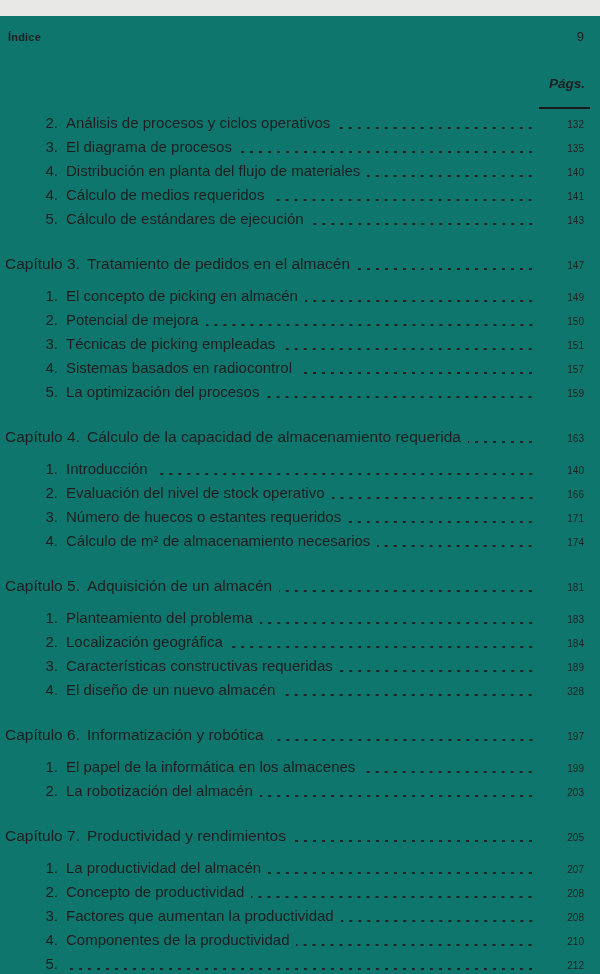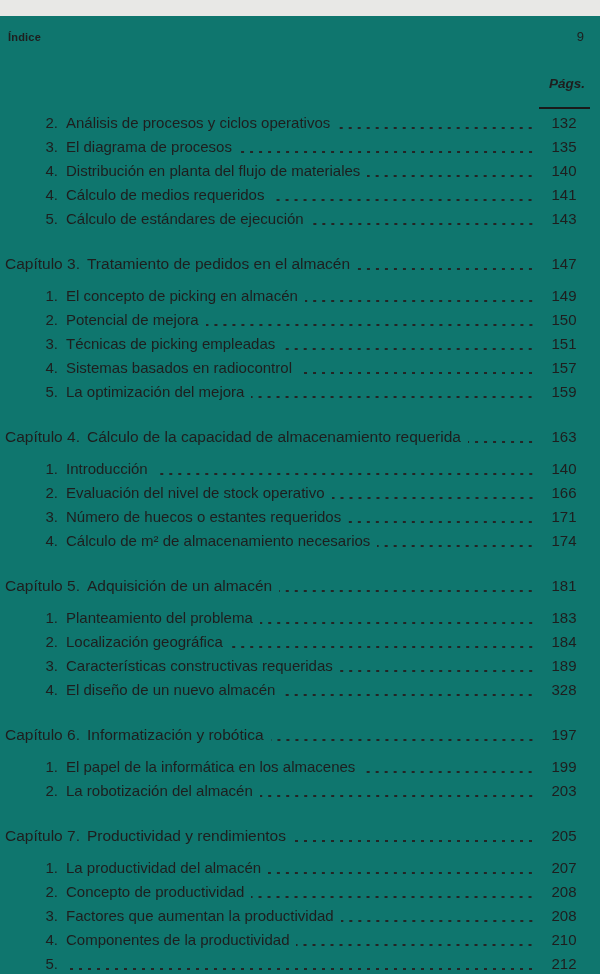--- a/index.html
+++ b/index.html
@@ -61,22 +61,22 @@
     margin: 0 9px 5px 7px;
     background-image: radial-gradient(circle, #242424 1.3px, transparent 1.5px);
     background-size: 9px 4px;
     background-repeat: repeat-x;
     background-position: right center;
     min-width: 10px;
   }
   .pg {
     flex: none;
     width: 40px;
-    text-align: center;
-    font-size: 15px;
+    text-align: right;
+    font-size: 10px;
   }
   .item-row { padding-left: 33px; }
   .item-num {
     flex: none;
     min-width: 20px;
     text-align: right;
   }
   .item-title { margin-left: 8px; }
   .chapter-row {
     margin-top: 21px;
@@ -157,21 +157,21 @@
         <span class="pg">151</span>
       </div>
       <div class="row item-row">
         <span class="item-num">4.</span>
         <span class="item-title">Sistemas basados en radiocontrol</span>
         <span class="leader"></span>
         <span class="pg">157</span>
       </div>
       <div class="row item-row">
         <span class="item-num">5.</span>
-        <span class="item-title">La optimización del mejora</span>
+        <span class="item-title">La optimización del procesos</span>
         <span class="leader"></span>
         <span class="pg">159</span>
       </div>
       <div class="row chapter-row">
         <span class="chapter-label">Capítulo 4.</span>
         <span class="chapter-title">Cálculo de la capacidad de almacenamiento requerida</span>
         <span class="leader"></span>
         <span class="pg">163</span>
       </div>
       <div class="row item-row">

